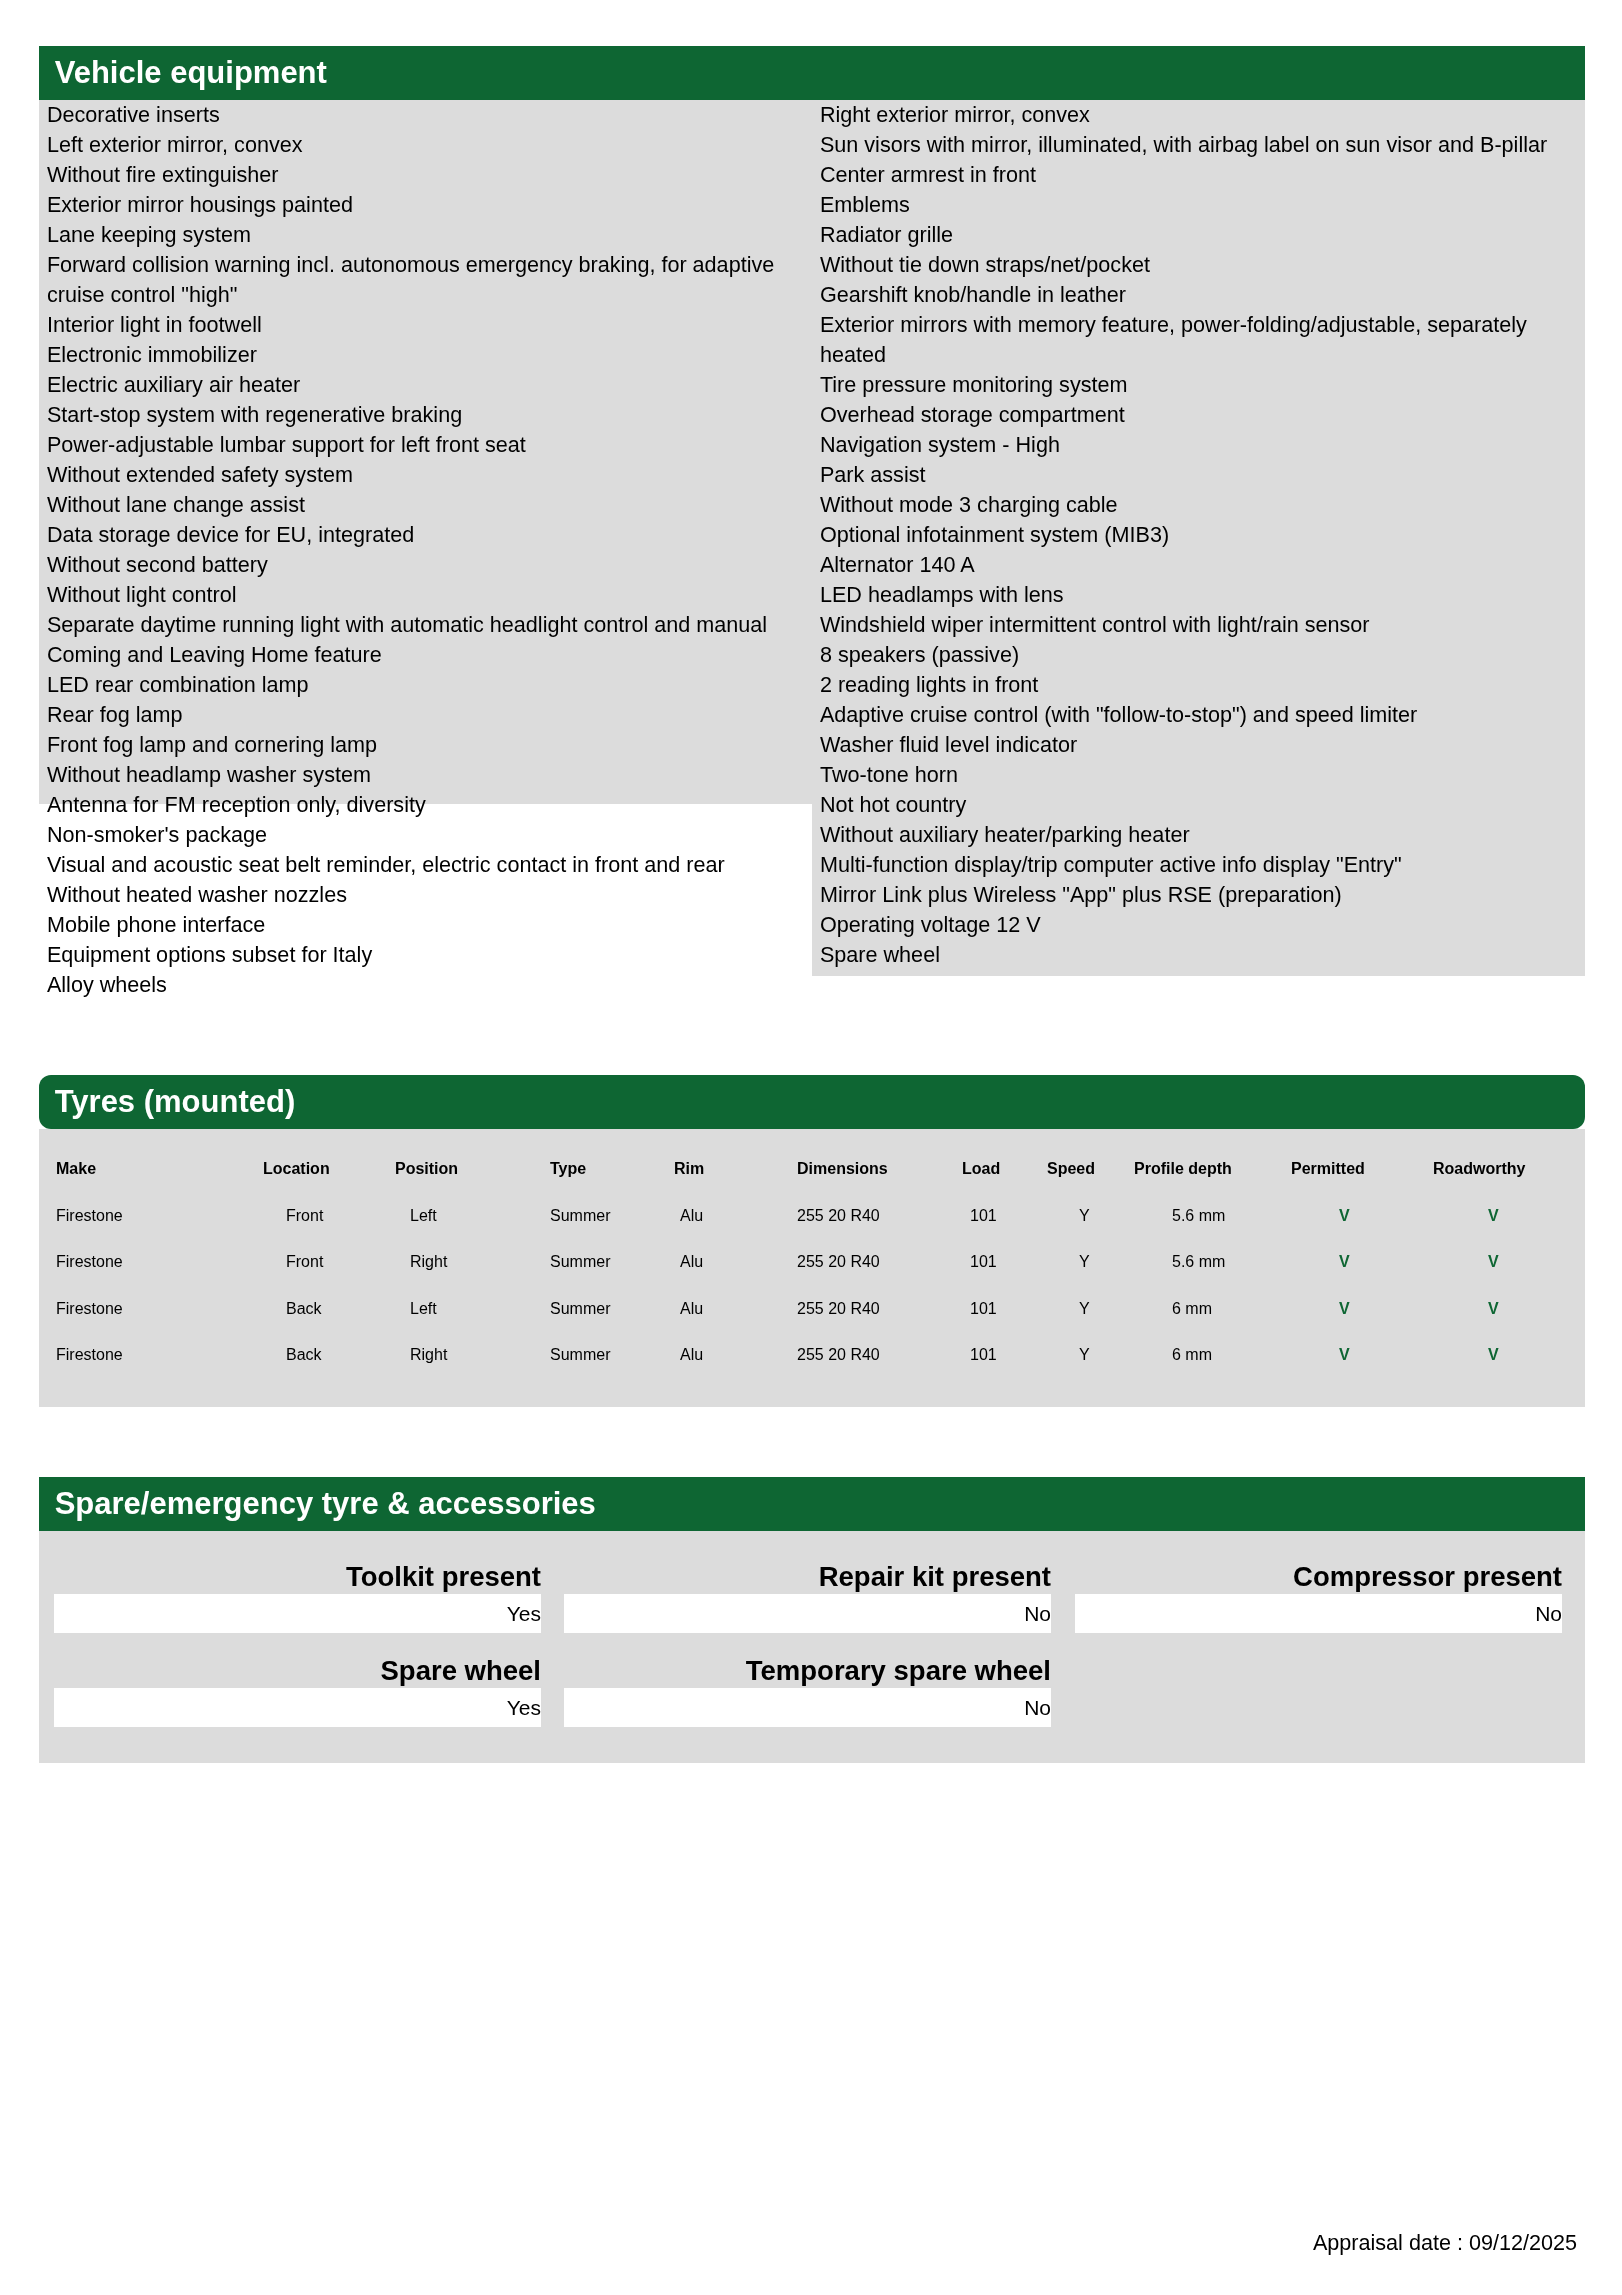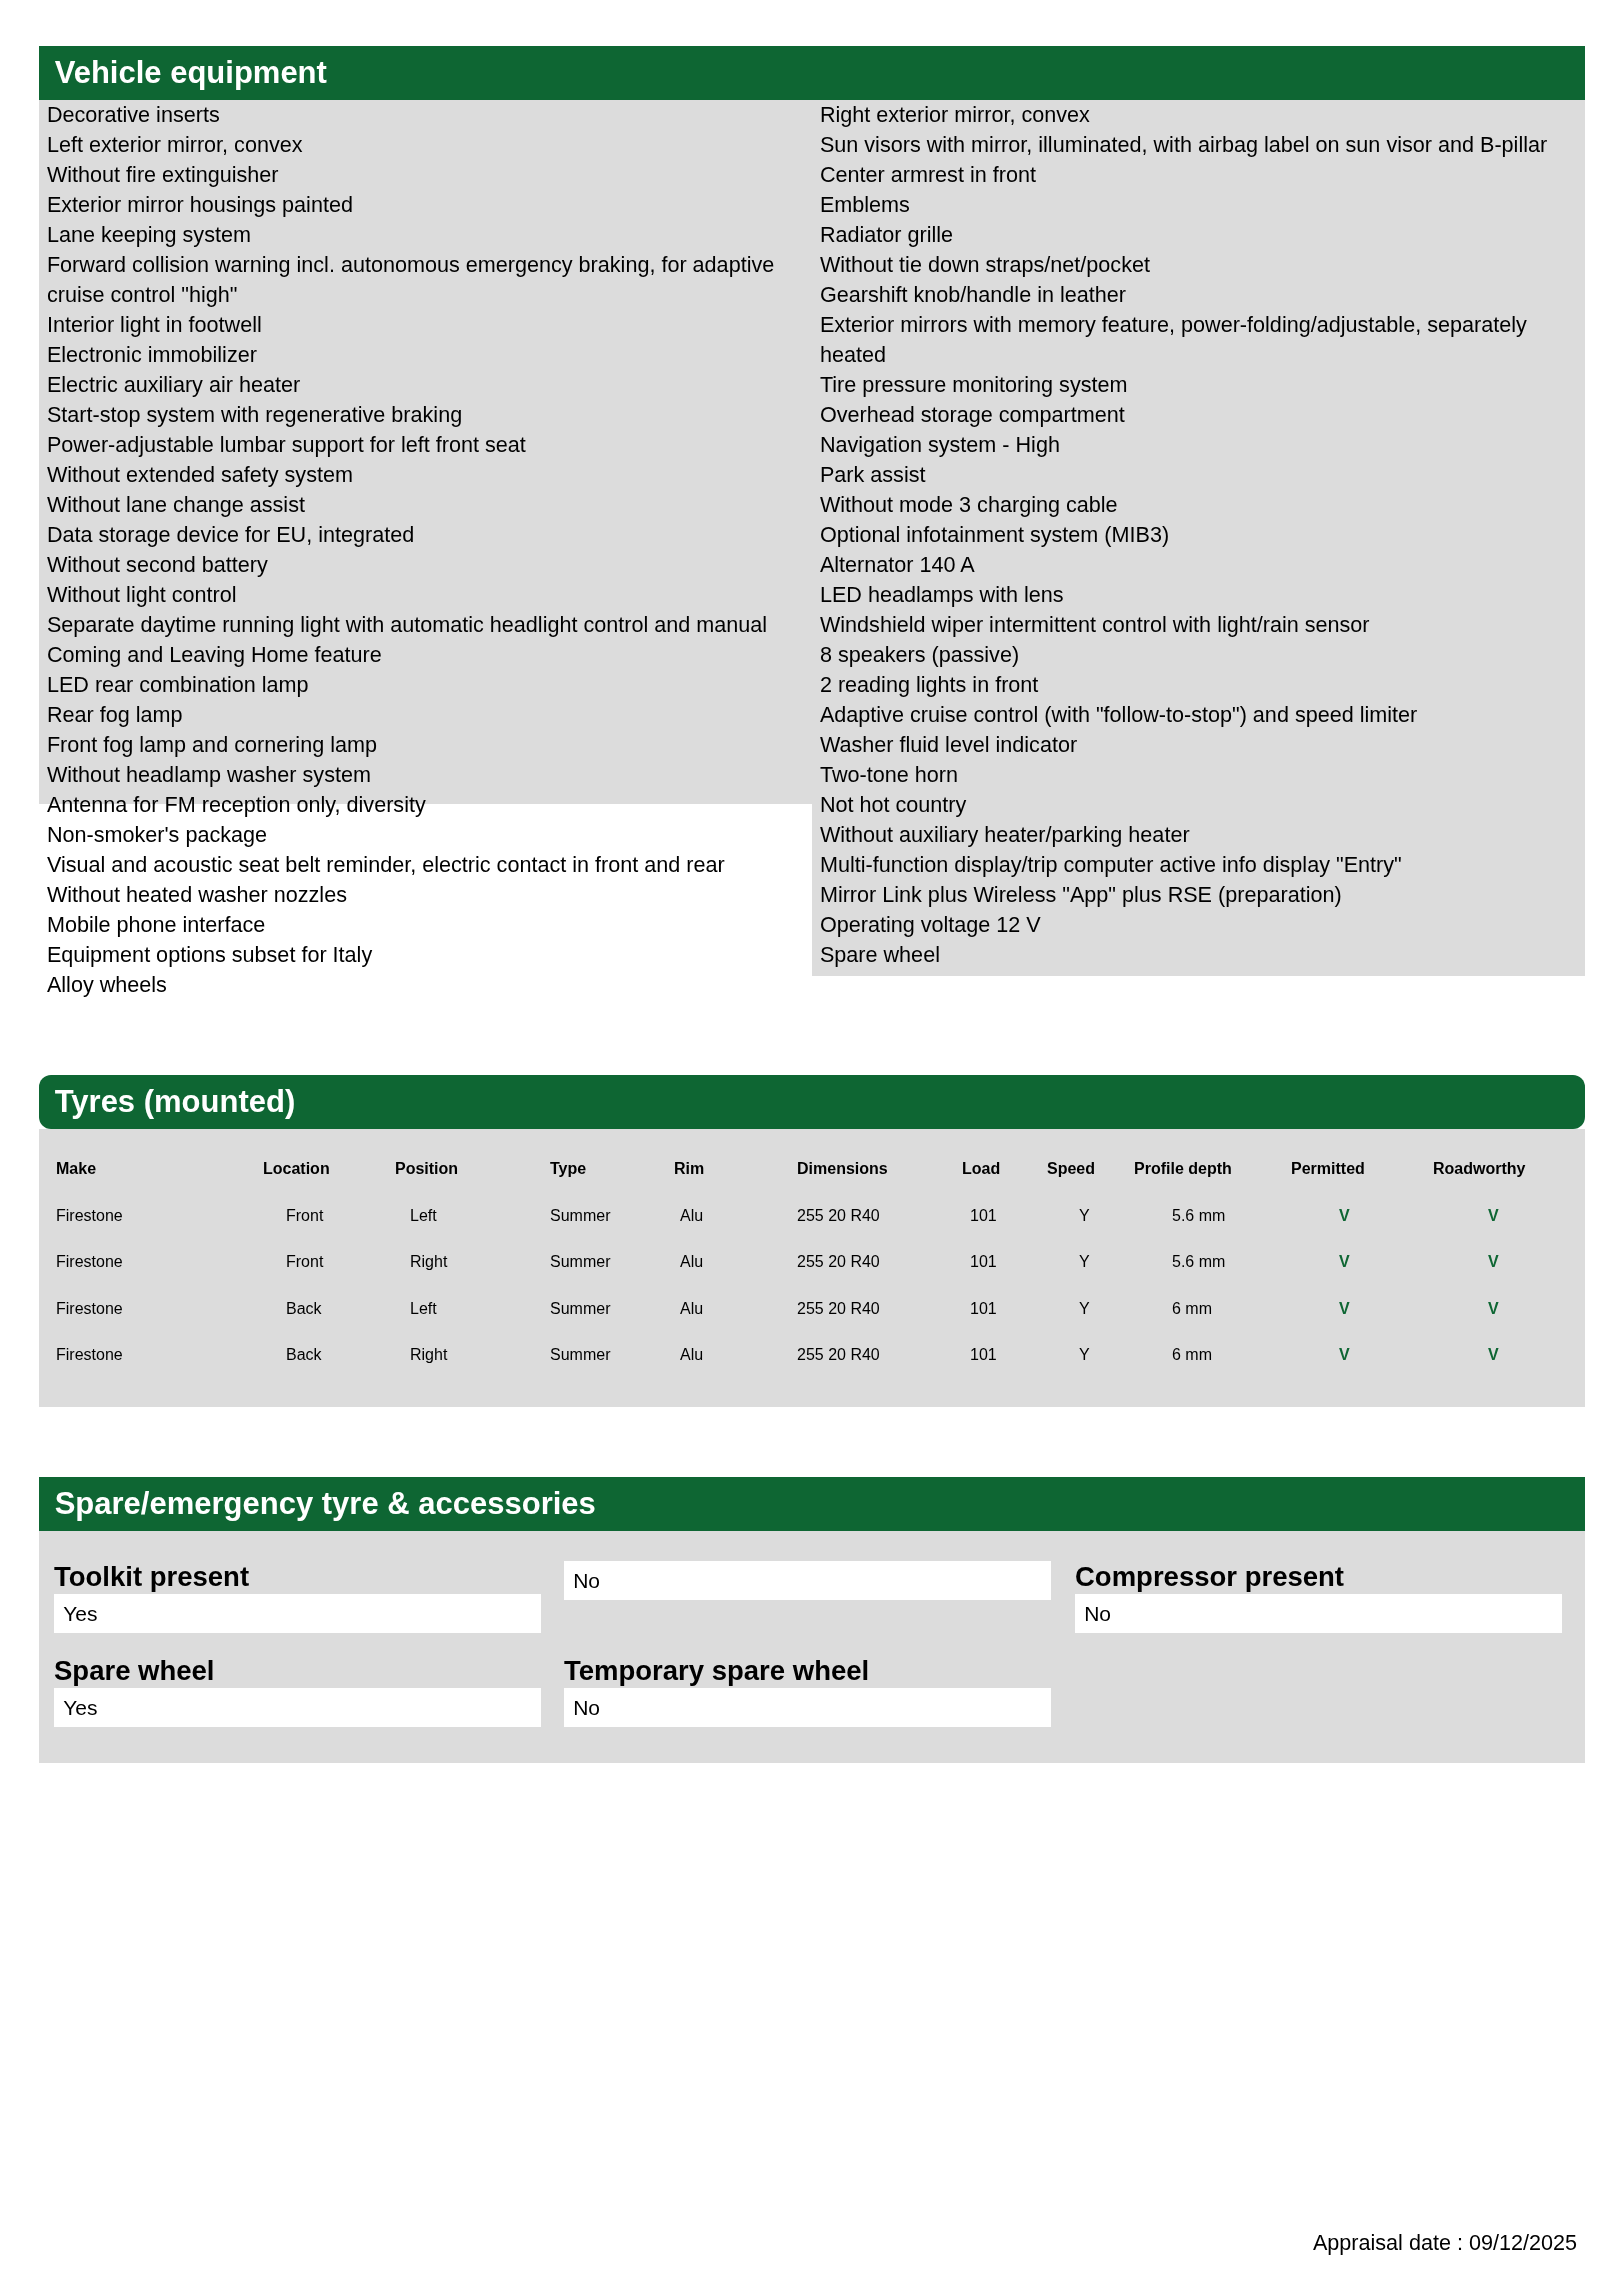--- a/index.html
+++ b/index.html
@@ -31,21 +31,21 @@
   }
   .ty-cell { position: absolute; font-size: 16px; white-space: nowrap; }
   .ty-head { font-weight: bold; }
   .ty-check { color: #0e6633; font-weight: bold; }
   
   #sp-header { top: 1477px; }
   #sp-body {
     position: absolute; left: 39px; top: 1531px; width: 1546px; height: 232px;
     background: #dcdcdc;
   }
-  .sp-field { position: absolute; width: 487px; }
+  .sp-field { position: absolute; width: 487px; text-align: right; }
   .sp-label { font-size: 27.5px; font-weight: bold; line-height: 33px; height: 33px; }
   .sp-value {
     margin-top: 1.3px; background: #fff; height: 39px; box-sizing: border-box;
     padding-left: 9.2px; font-size: 21px; line-height: 39px;
   }
   #footer {
     position: absolute; right: 46px; top: 2230px; font-size: 21.6px;
   }
 </style>
 </head>
@@ -179,20 +179,21 @@
 
 <div class="section-header" id="sp-header">
   <span>Spare/emergency tyre &amp; accessories</span>
 </div>
 <div id="sp-body">
     <div class="sp-field" style="left: 15px; top: 29px;">
       <div class="sp-label">Toolkit present</div>
       <div class="sp-value">Yes</div>
     </div>
     <div class="sp-field" style="left: 525px; top: 29px;">
+      <div class="sp-label">Repair kit present</div>
       <div class="sp-value">No</div>
     </div>
     <div class="sp-field" style="left: 1036px; top: 29px;">
       <div class="sp-label">Compressor present</div>
       <div class="sp-value">No</div>
     </div>
     <div class="sp-field" style="left: 15px; top: 123px;">
       <div class="sp-label">Spare wheel</div>
       <div class="sp-value">Yes</div>
     </div>

